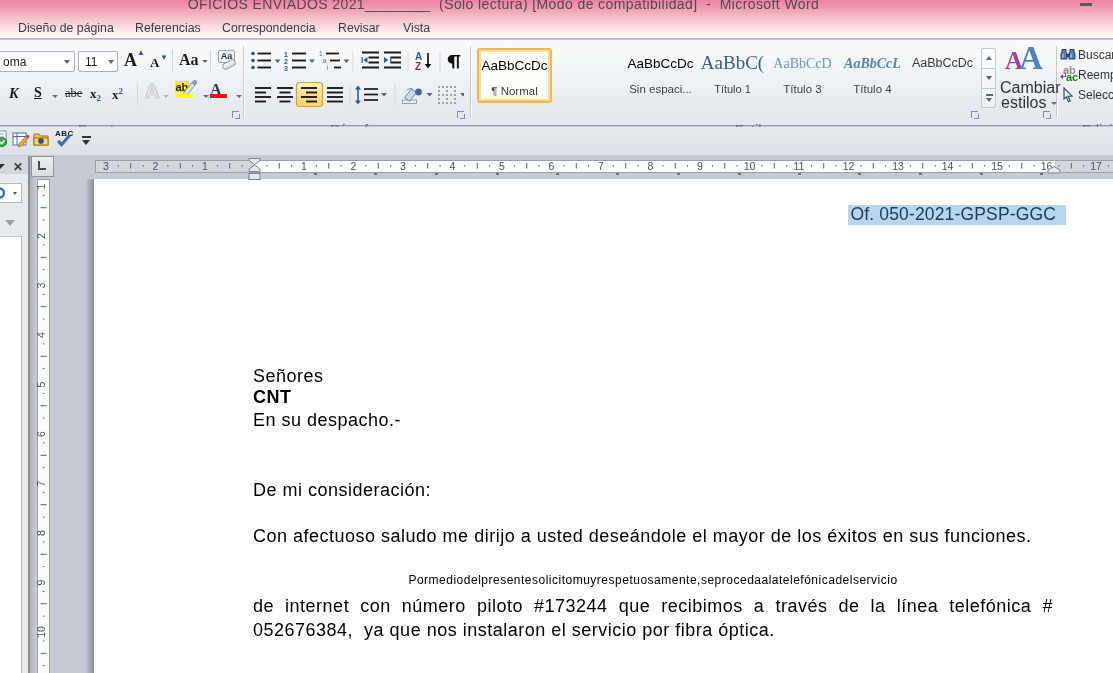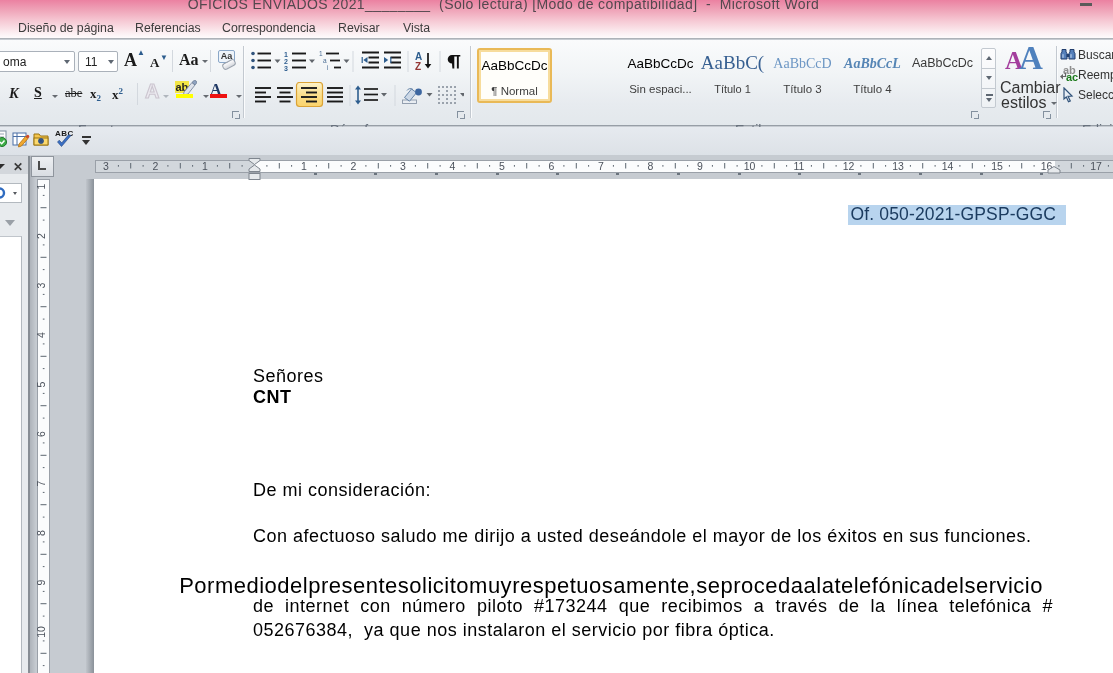--- a/index.html
+++ b/index.html
@@ -469,23 +469,24 @@
         <rect x="3.5" y="424.2" width="6" height="1" fill="#5d6670"></rect>
         <rect x="5.8" y="436.6" width="1.7" height="1" fill="#5d6670"></rect>
         <rect x="5.8" y="461.4" width="1.7" height="1" fill="#5d6670"></rect>
         <rect x="3.5" y="473.8" width="6" height="1" fill="#5d6670"></rect>
         <rect x="5.8" y="486.1" width="1.7" height="1" fill="#5d6670"></rect>
       </svg>
       <div class="abs" style="left:848px;top:50px;width:218px;height:20px;background:#b8d4ee"></div>
       <div class="abs" style="top:48.5px;font-size:18px;letter-spacing:0.5px;right:57px;color:#1c3c60;font-size:17.5px;letter-spacing:0.15px;">Of. 050-2021-GPSP-GGC</div>
       <div class="abs" style="top:211.0px;font-size:18px;letter-spacing:0.5px;left:253px;">Señores</div>
       <div class="abs" style="top:231.5px;font-size:18px;letter-spacing:0.5px;left:253px;font-weight:bold;">CNT</div>
+      <div class="abs" style="top:254.5px;font-size:18px;letter-spacing:0.5px;left:253px;">En su despacho.-</div>
       <div class="abs" style="top:325.0px;font-size:18px;letter-spacing:0.5px;left:253px;">De mi consideración:</div>
       <div class="abs" style="top:371.0px;font-size:18px;letter-spacing:0.5px;left:253px;">Con afectuoso saludo me dirijo a usted deseándole el mayor de los éxitos en sus funciones.</div>
-      <div class="abs" style="left:243px;top:418.0px;width:800px;font-size:22px;letter-spacing:0.5px;display:flex;justify-content:flex-end">
+      <div class="abs" style="left:253px;top:418.0px;width:800px;font-size:12px;letter-spacing:0.5px;display:flex;justify-content:center">
         <span>Por</span>
         <span>medio</span>
         <span>del</span>
         <span>presente</span>
         <span>solicito</span>
         <span>muy</span>
         <span>respetuosamente,</span>
         <span>se</span>
         <span>proceda</span>
         <span>a</span>

